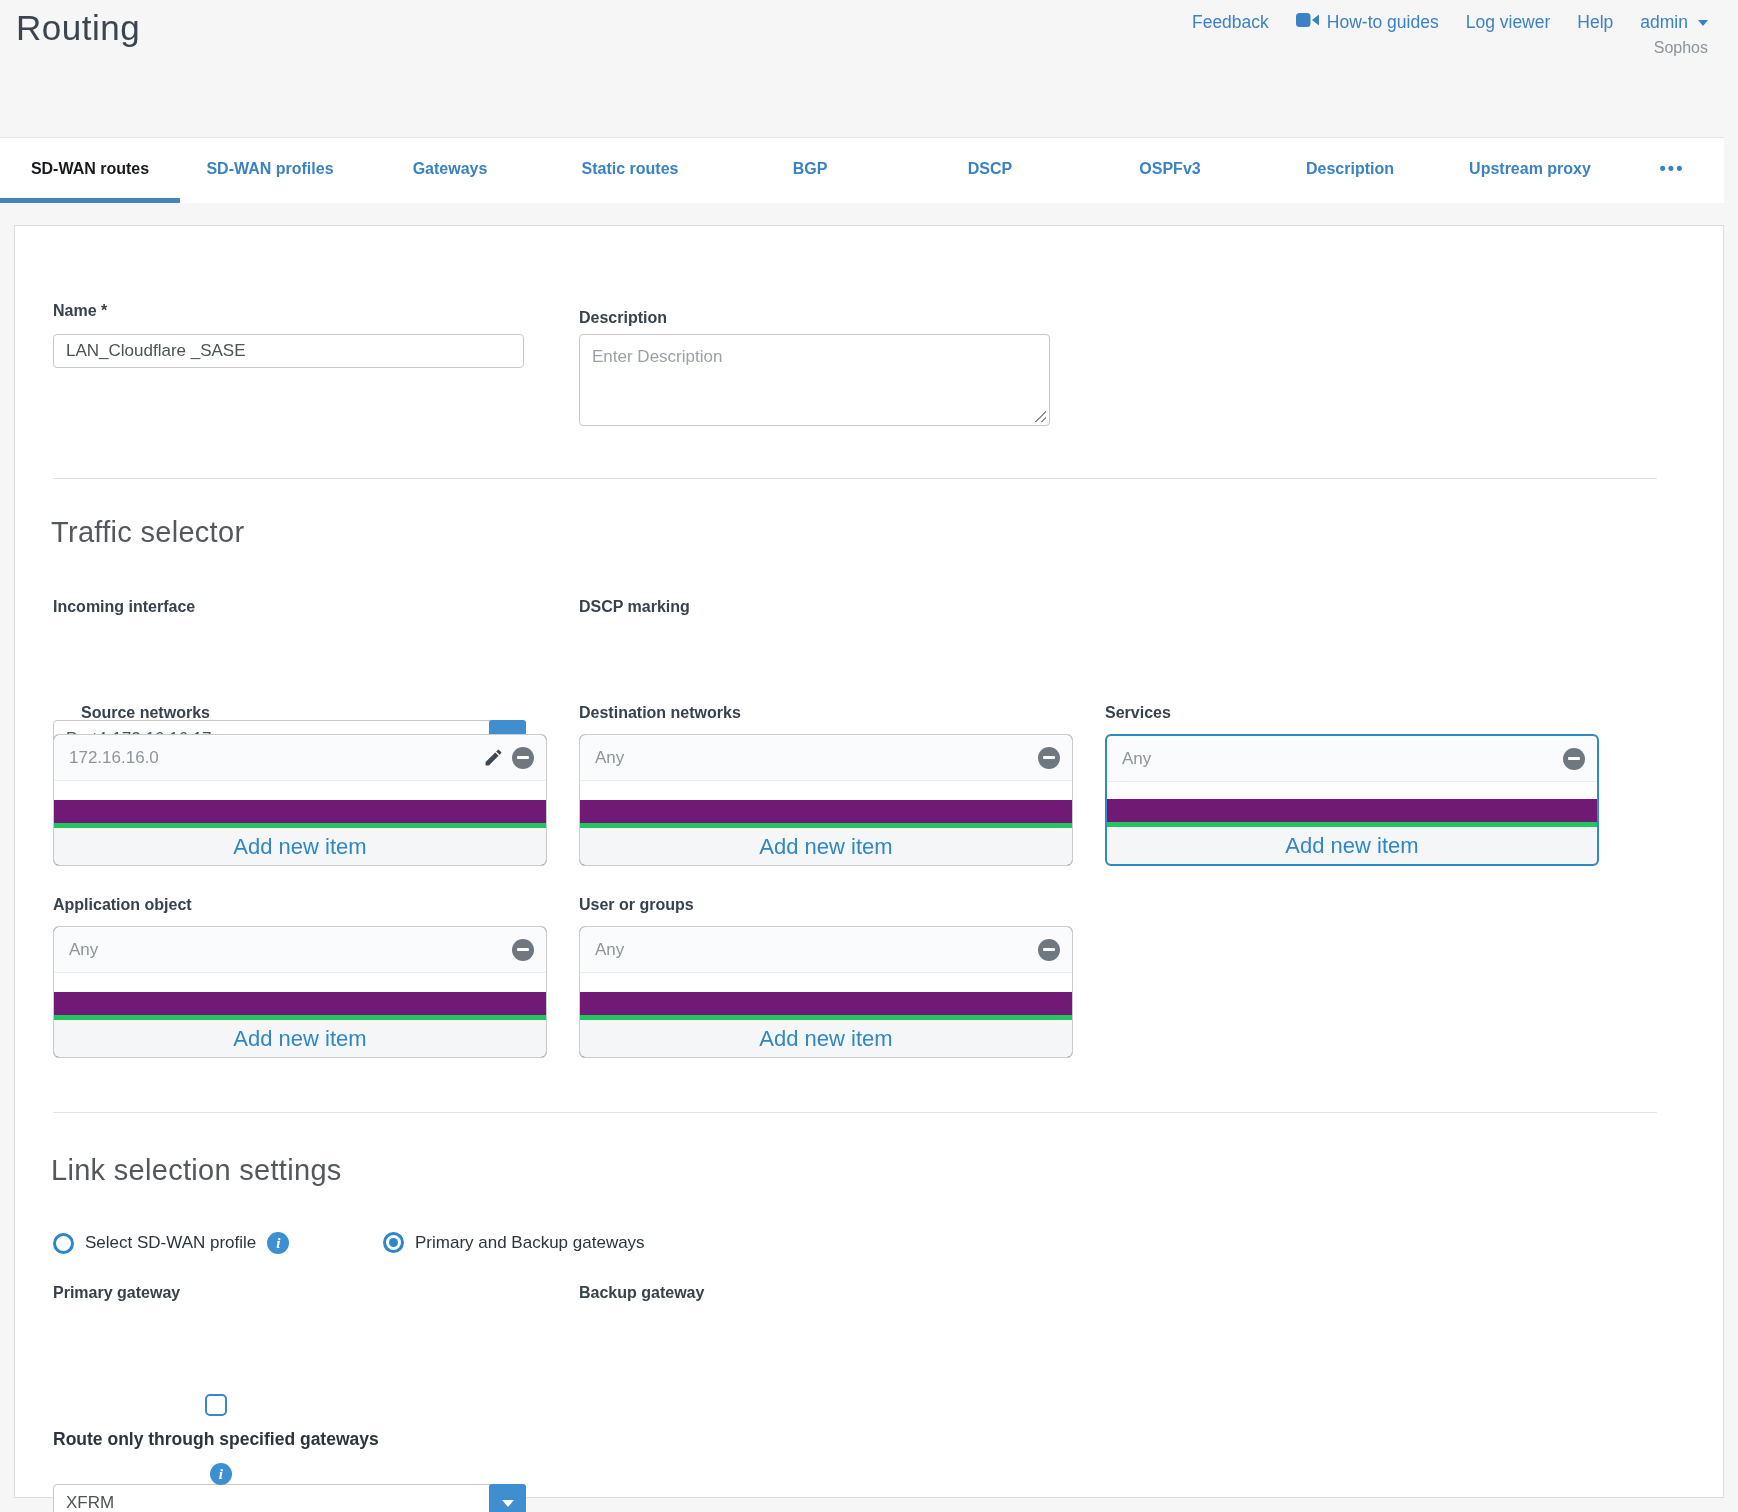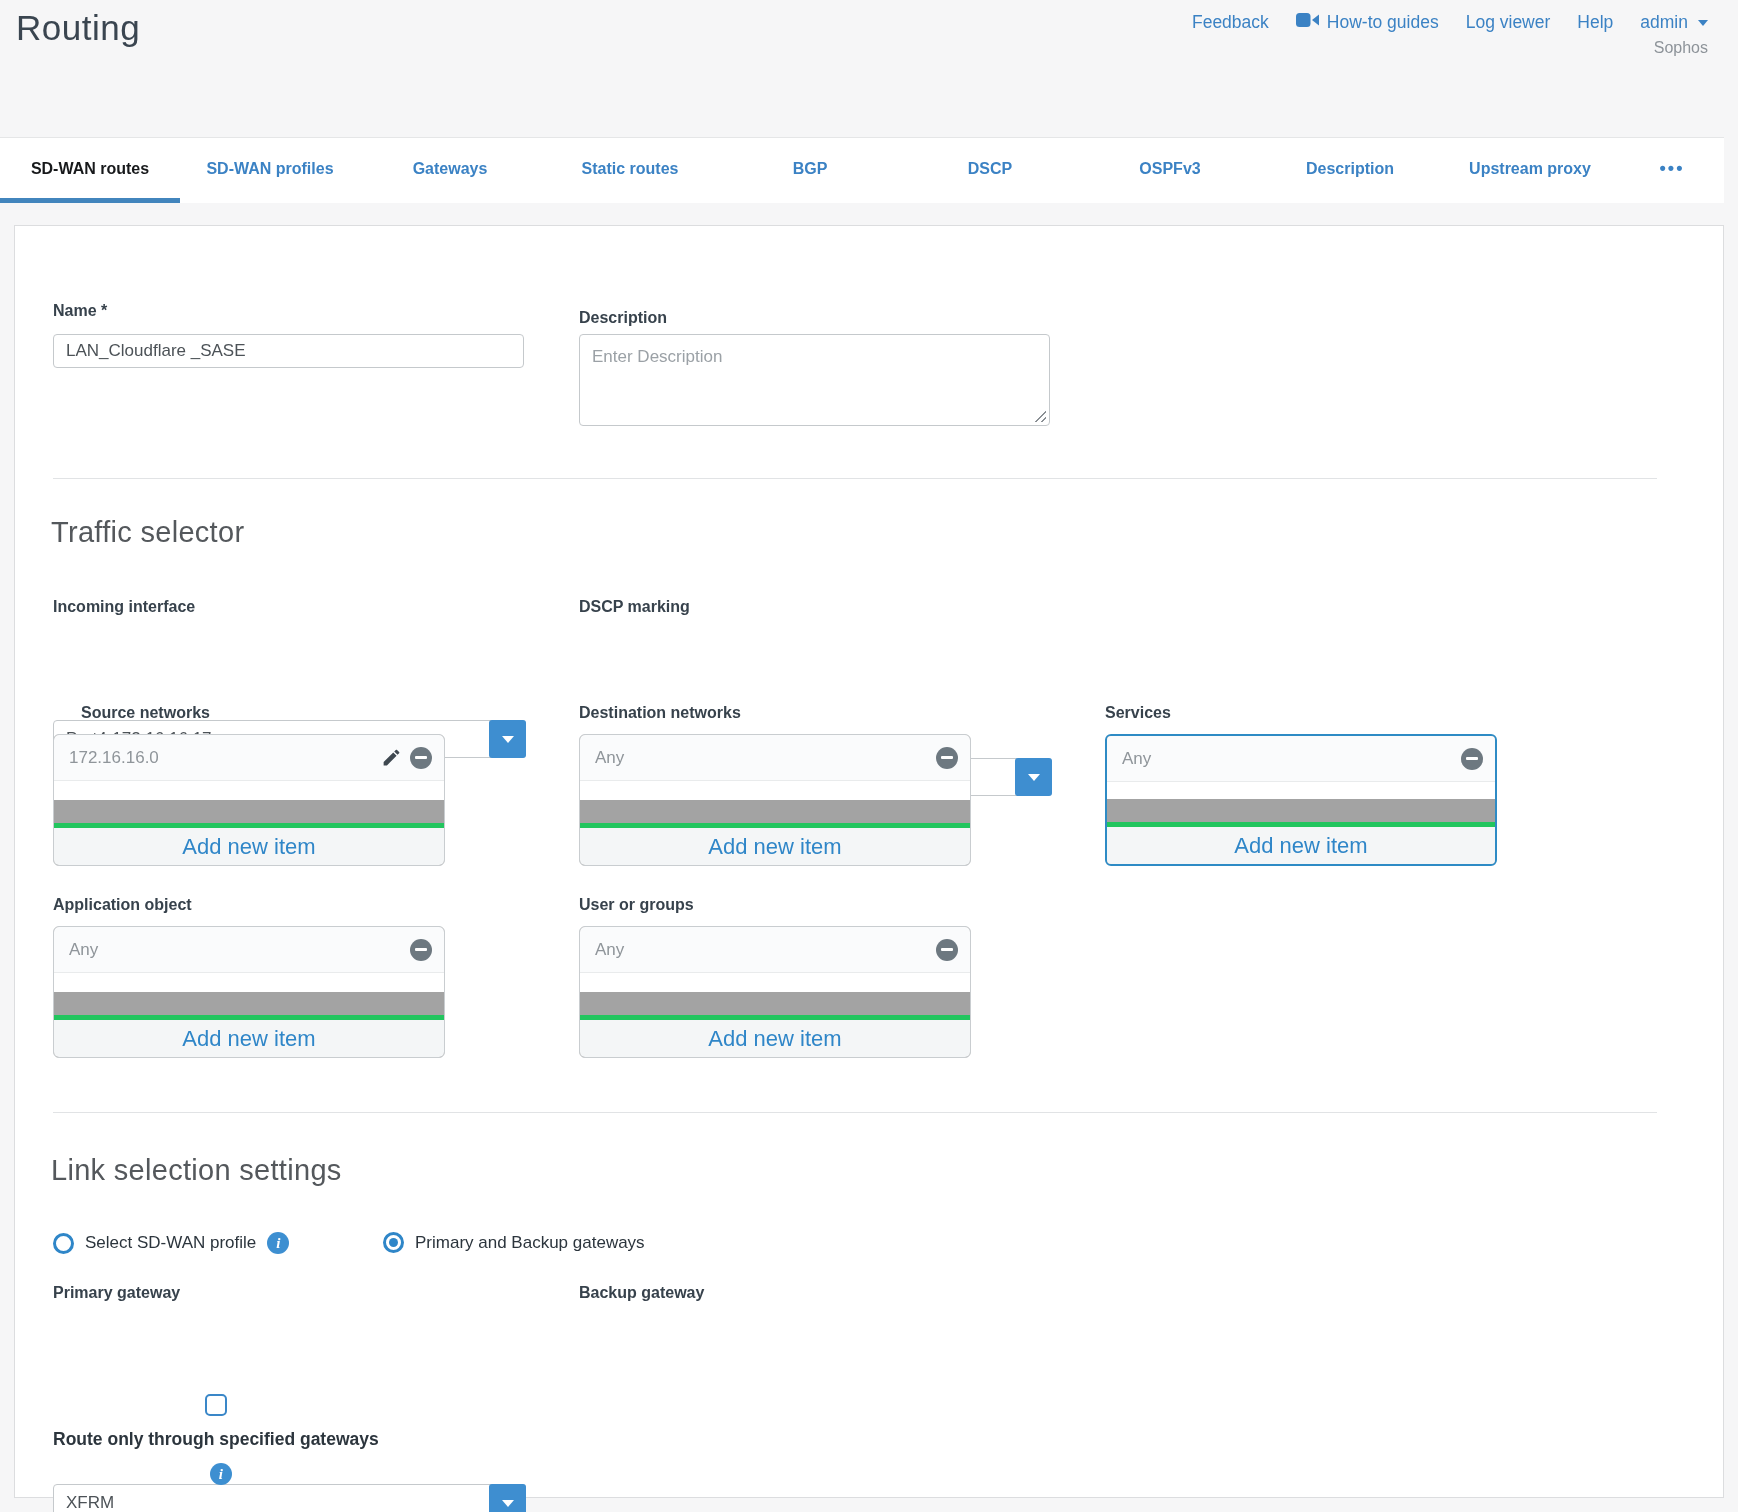--- a/index.html
+++ b/index.html
@@ -81,22 +81,22 @@
     white-space:nowrap; overflow:hidden; }
   .dd-text.placeholder { color:#8f959a; }
   .dd-btn {
     position:absolute; top:-1px; right:-1px; bottom:-1px; width:37px;
     background:#3e8ed0; border-radius:3px; display:flex; align-items:center; justify-content:center;
   }
   .caret-dd { width:0; height:0; border-left:6px solid transparent; border-right:6px solid transparent; border-top:7px solid #fff; }
 
   
   .listbox {
-    width:392px; height:132px; border:1px solid #c9cdd0; border-radius:6px;
-    background:#a3a3a3; display:flex; flex-direction:column; overflow:hidden;
+    width:494px; height:132px; border:1px solid #c9cdd0; border-radius:6px;
+    background:#701a75; display:flex; flex-direction:column; overflow:hidden;
   }
   .listbox.focused { border:2px solid #2e8bc5; }
   .lb-item {
     height:46px; background:#fafbfc; border-bottom:1px solid #e9ebec;
     display:flex; align-items:center; justify-content:space-between; padding:0 12px 0 15px;
   }
   .lb-text { font-size:17px; color:#8f959a; }
   .lb-icons { display:flex; align-items:center; gap:8px; }
   .lb-fill { flex:1; background:#fff; }
   .lb-footer {

